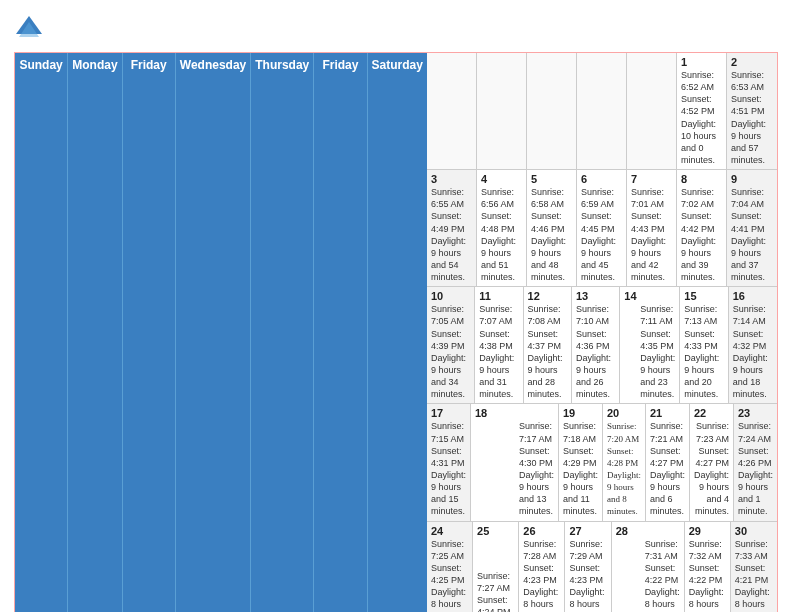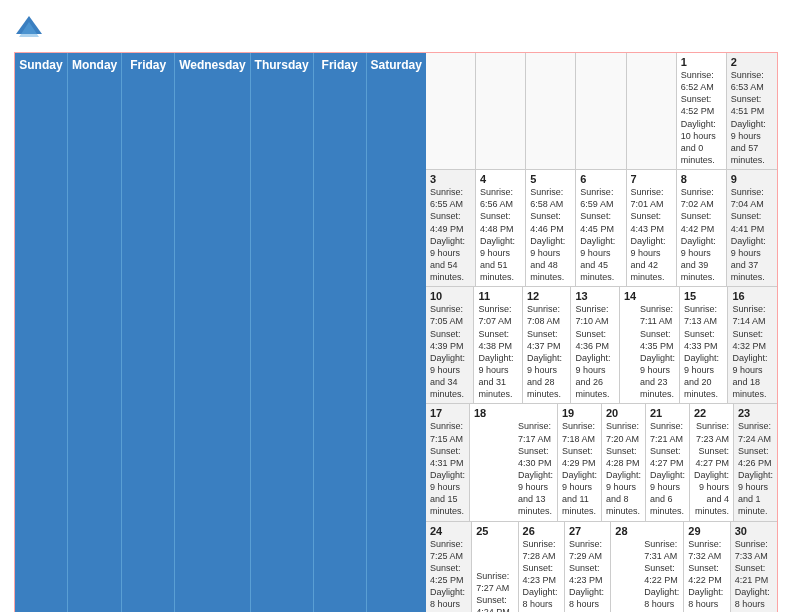--- a/index.html
+++ b/index.html
@@ -288,21 +288,21 @@
           </div>
           <div class="cal-cell">
             <div class="day-number">19</div>
             <div class="day-info" style="white-space: pre-line;">Sunrise: 7:18 AM
 Sunset: 4:29 PM
 Daylight: 9 hours
 and 11 minutes.</div>
           </div>
           <div class="cal-cell">
             <div class="day-number">20</div>
-            <div class="day-info" style="white-space: pre-line;">Sunrise: 7:20 AM
+            <div class="day-info" style="white-space: pre-line; font-family: Liberation Serif, serif;">Sunrise: 7:20 AM
 Sunset: 4:28 PM
 Daylight: 9 hours
 and 8 minutes.</div>
           </div>
           <div class="cal-cell">
             <div class="day-number">21</div>
             <div class="day-info" style="white-space: pre-line;">Sunrise: 7:21 AM
 Sunset: 4:27 PM
 Daylight: 9 hours
 and 6 minutes.</div>

